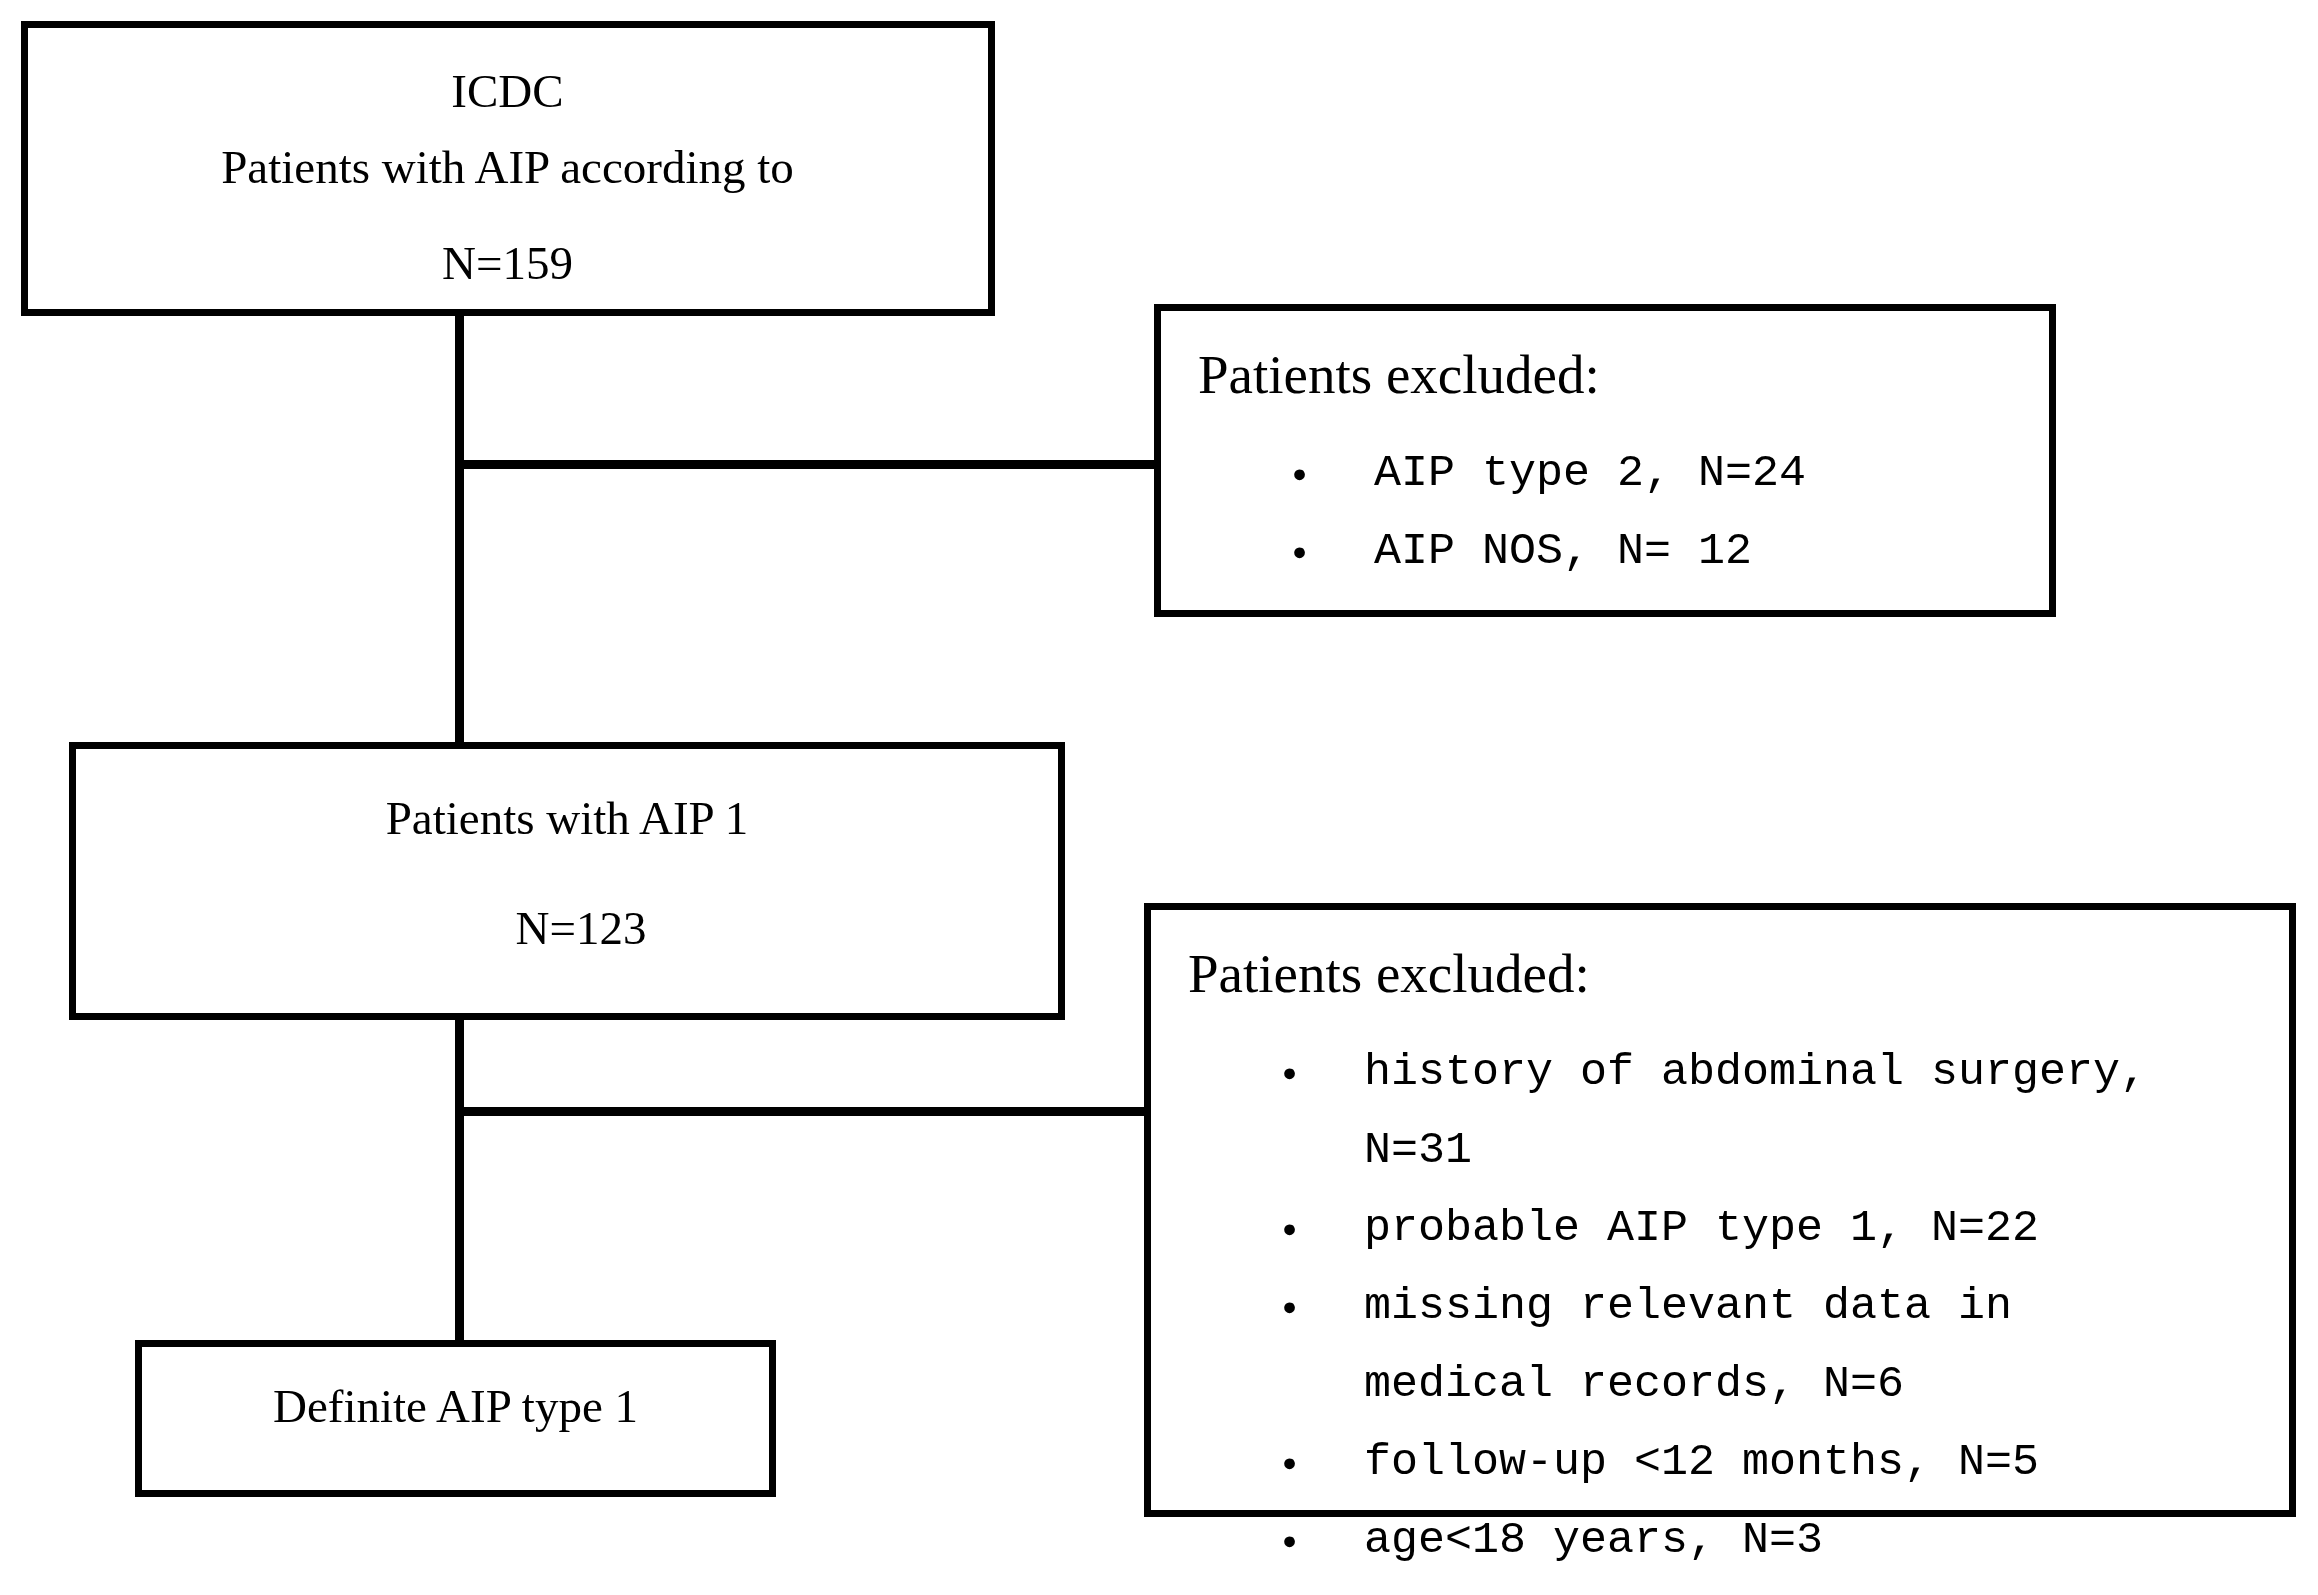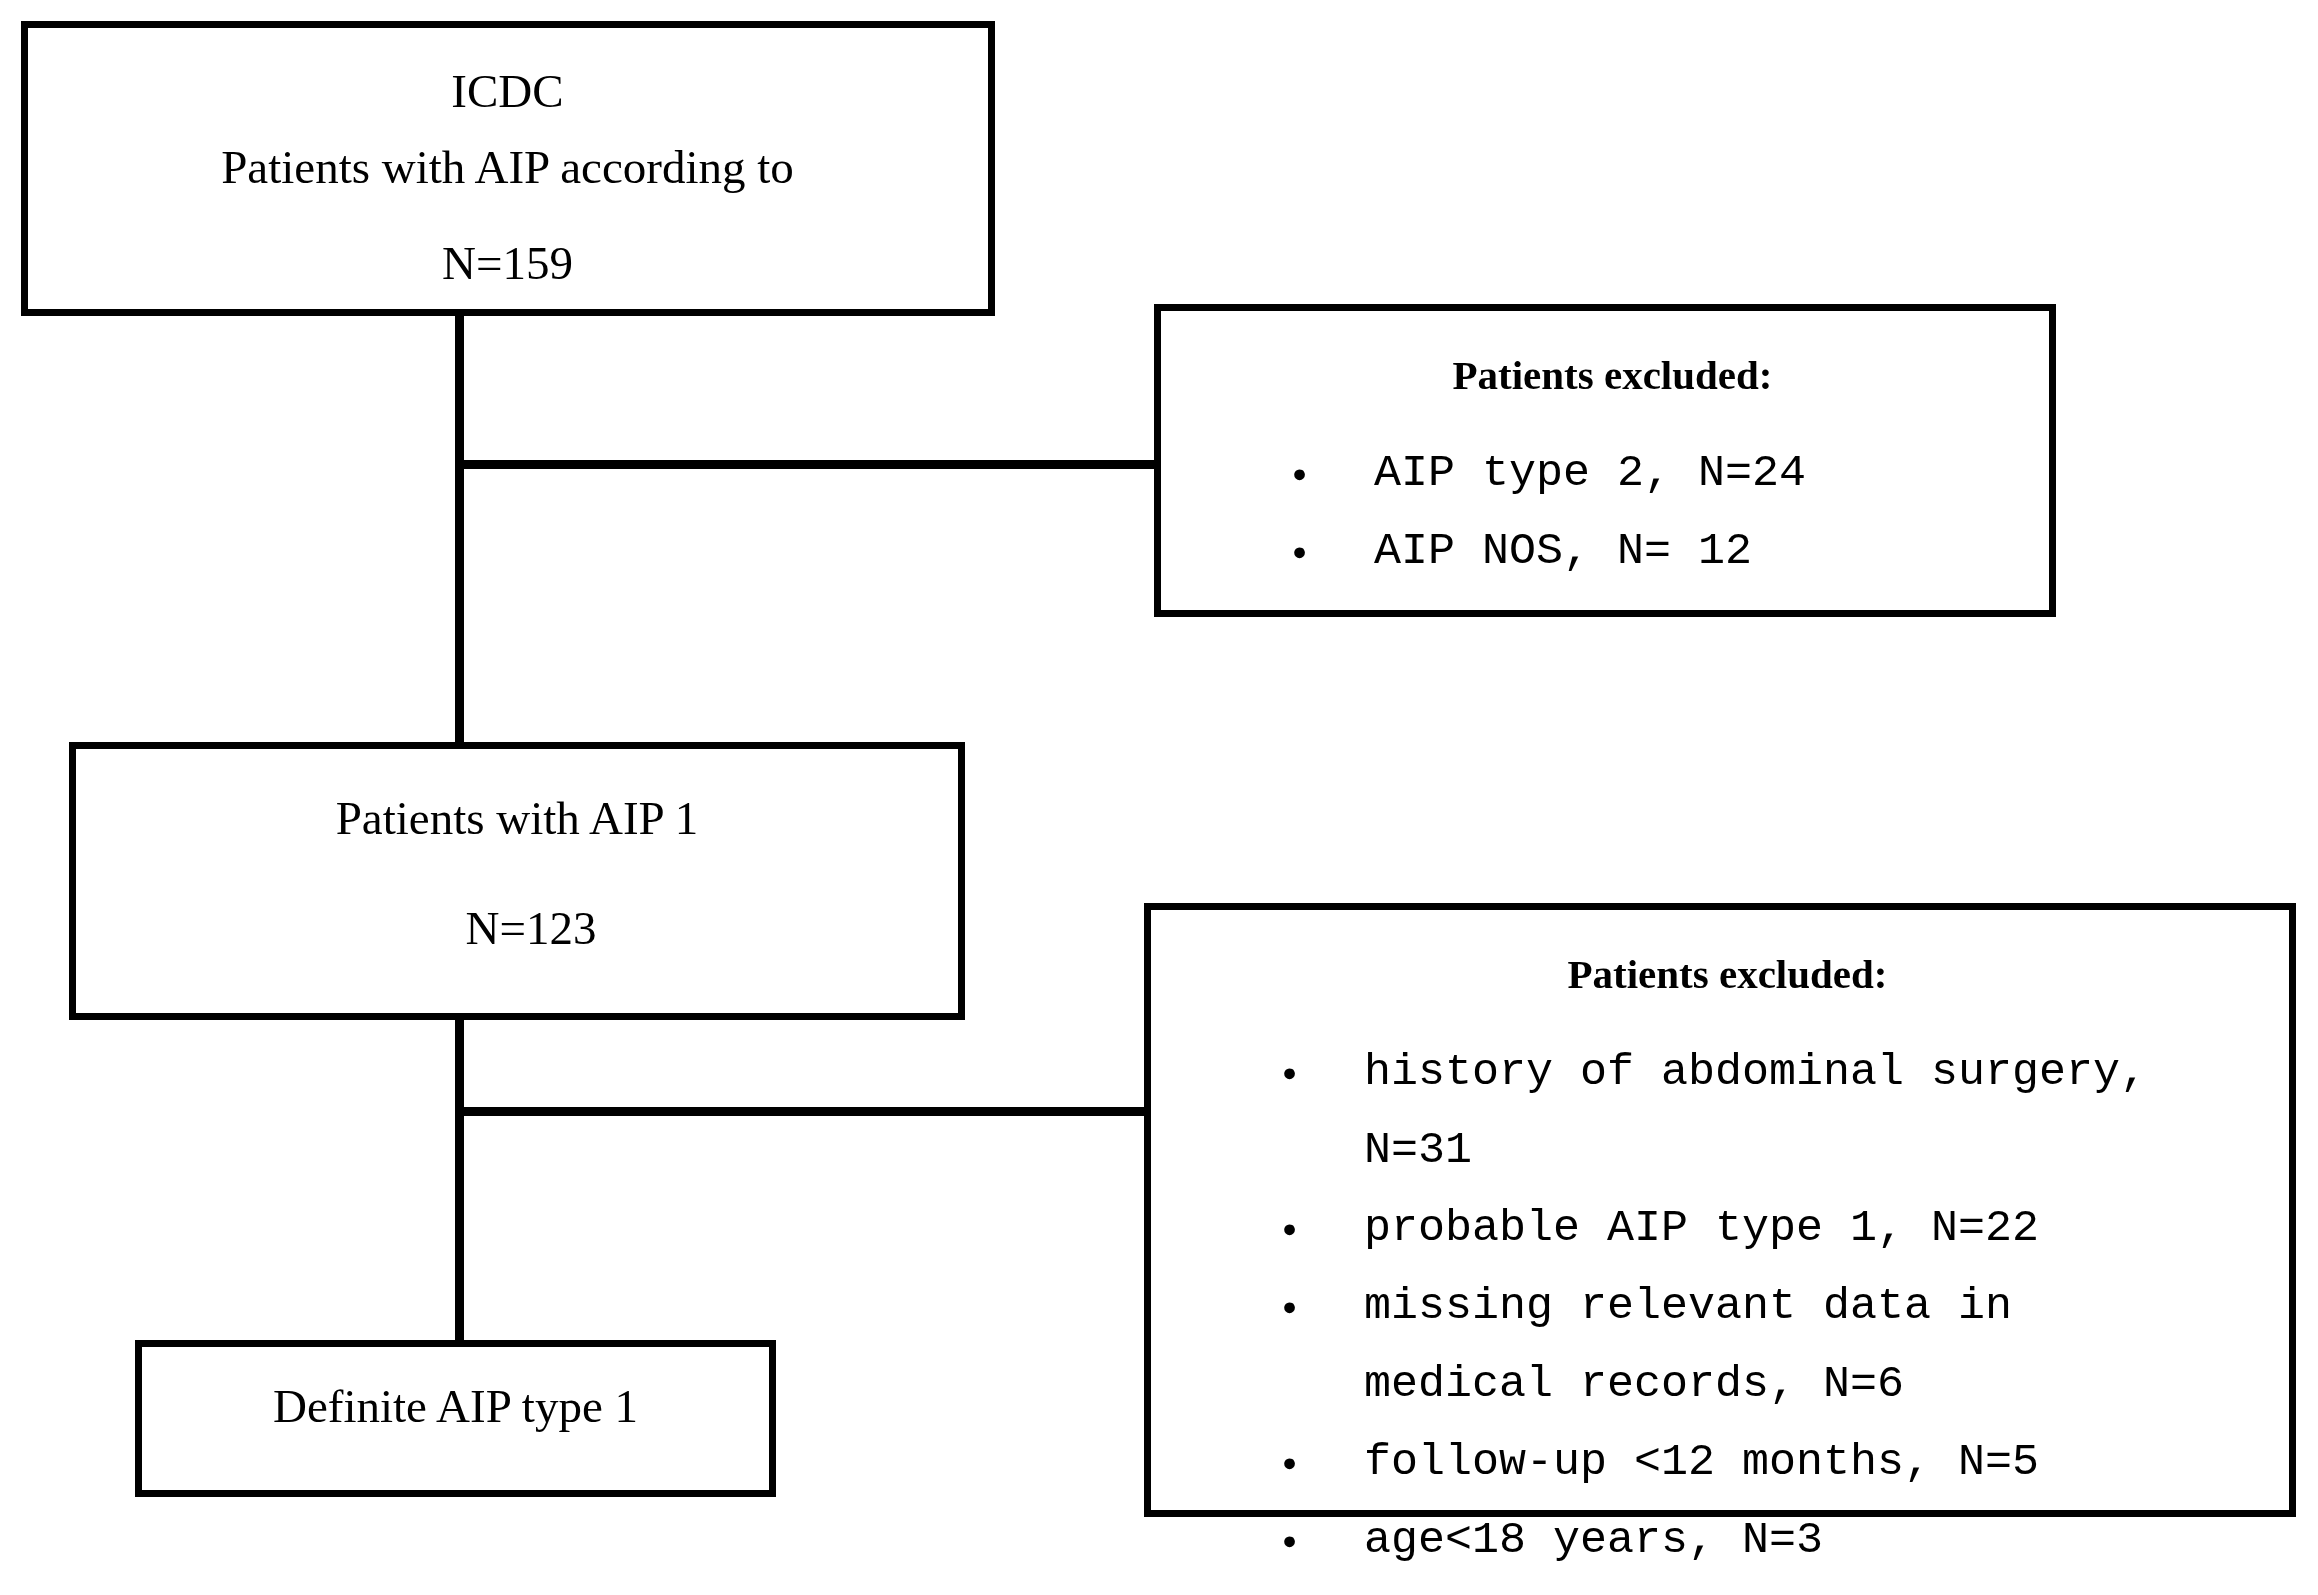--- a/index.html
+++ b/index.html
@@ -26,33 +26,32 @@
     text-align: center;
   }
   .main-box .node-title,
   .main-box .node-n {
     font-size: 47px;
     line-height: 76px;
     white-space: nowrap;
   }
   #top-box    { left: 20.5px;   top: 20.5px;   width: 974px; height: 295px; padding-top: 25px; }
   #top-box .node-n    { margin-top: 20.5px; }
-  #mid-box    { left: 69px;   top: 742px; width: 896px; height: 278px; padding-top: 31px; }
+  #mid-box    { left: 69px;   top: 742px; width: 996px; height: 278px; padding-top: 31px; }
   #mid-box .node-n    { margin-top: 34px; padding-left: 28px; }
   #bottom-box { left: 135px;  top: 1340px; width: 641px;  height: 157px; padding-top: 20.5px; }
   #bottom-box .node-n { margin-top: 29px; }
 
   #excl1-box  { left: 1154px; top: 304px;  width: 902px; height: 313px; padding: 35px 22px 0 37px; }
   #excl2-box  { left: 1144px; top: 903px; width: 1152px; height: 614px; padding: 35px 22px 0 37px; }
 
   .excl-heading {
-    font-size: 41px;
+    font-size: 55px;
     line-height: 58px;
-    text-align: center;
-    font-weight: bold;
+    text-align: left;
   }
   .excl-list {
     list-style: none;
     margin: 31px 0 0 0;
     padding: 0 0 0 94px;
   }
   .excl-list li {
     display: flex;
     align-items: flex-start;
     font-size: 45px;

